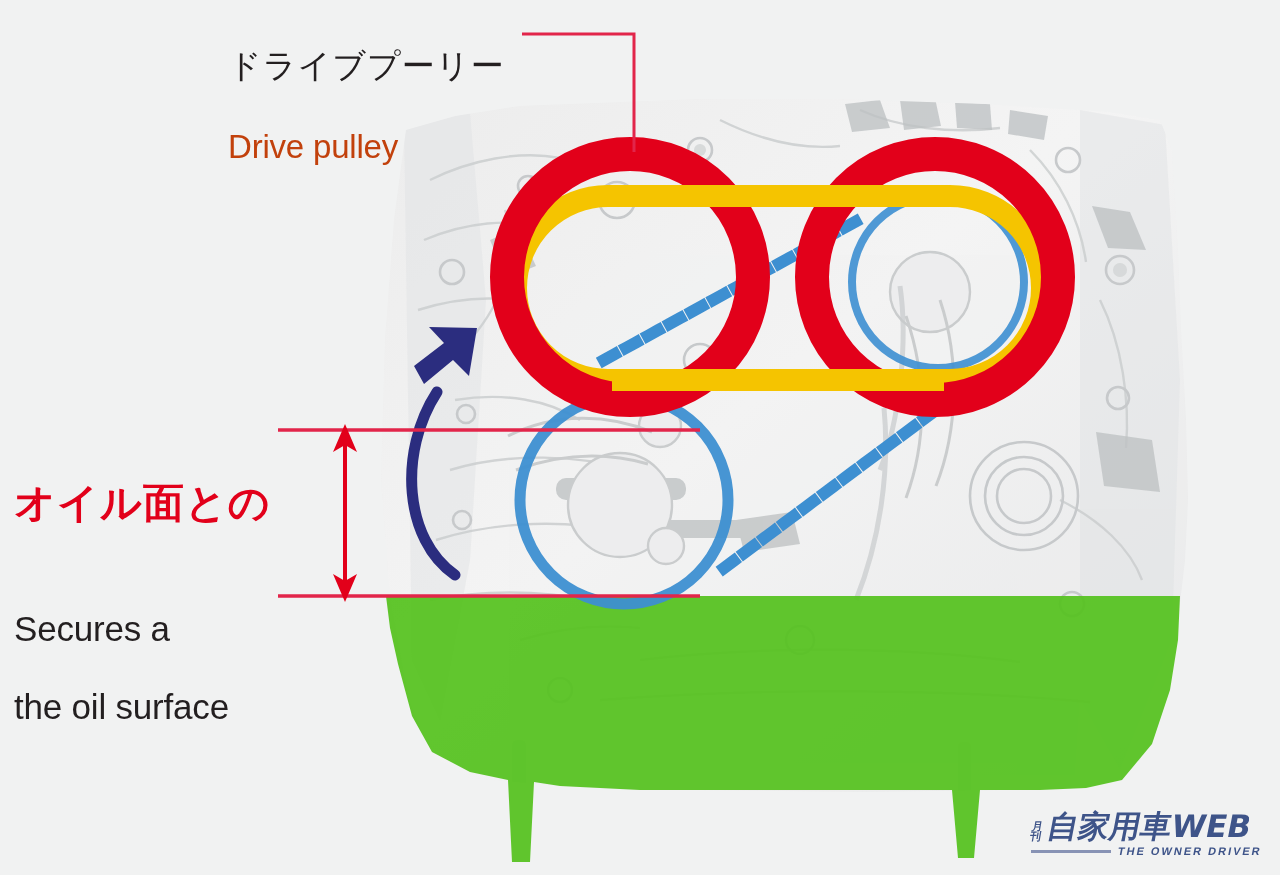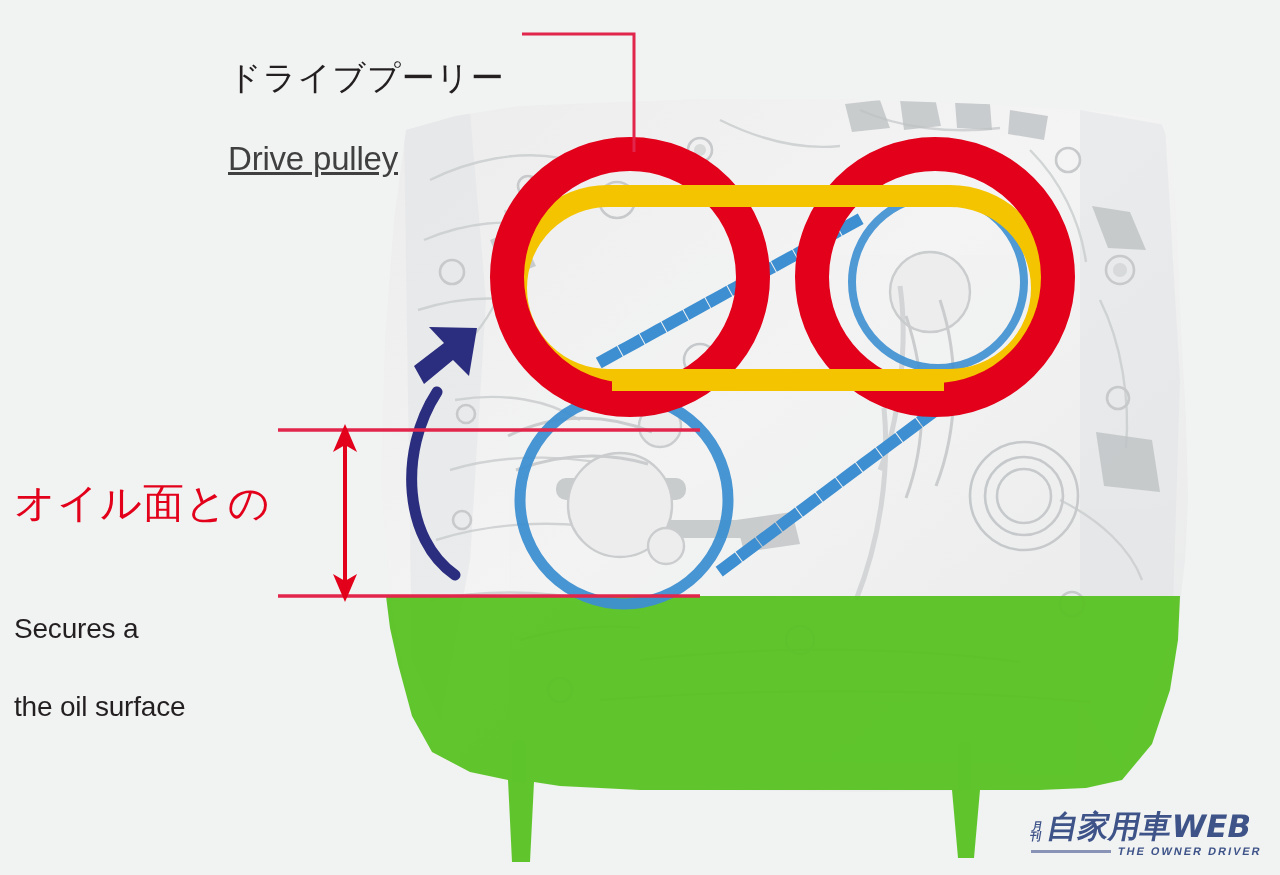--- a/index.html
+++ b/index.html
@@ -28,44 +28,42 @@
   #drive-pulley-block{
     left:228px;top:8px;
     text-align:left;
   }
   #dp-jp{
     font-size:33px;
     color:#231f20;
     letter-spacing:1px;
     line-height:44px;
     font-family:"DejaVu Sans",sans-serif;
-    margin-top:12px;
   }
   #dp-en{
     font-size:33px;
-    color:#404040;
+    color:#c2410c;
     line-height:46px;
     letter-spacing:-0.2px;
     font-family:"Liberation Sans",sans-serif;
-    text-decoration:underline;
   }
 
   #oil-block{
     left:14px;top:442px;
   }
   .oil-jp{
     font-size:41px;
-    font-weight:normal;
+    font-weight:bold;
     color:#e2001a;
     line-height:51px;
     letter-spacing:1px;
     font-family:"DejaVu Sans",sans-serif;
   }
   .oil-en{
-    font-size:28px;
+    font-size:35px;
     color:#231f20;
     line-height:42px;
     letter-spacing:-0.2px;
     font-family:"Liberation Sans",sans-serif;
   }
   #oil-en-wrap{margin-top:7px;}
 
   
   #logo{
     position:absolute;

